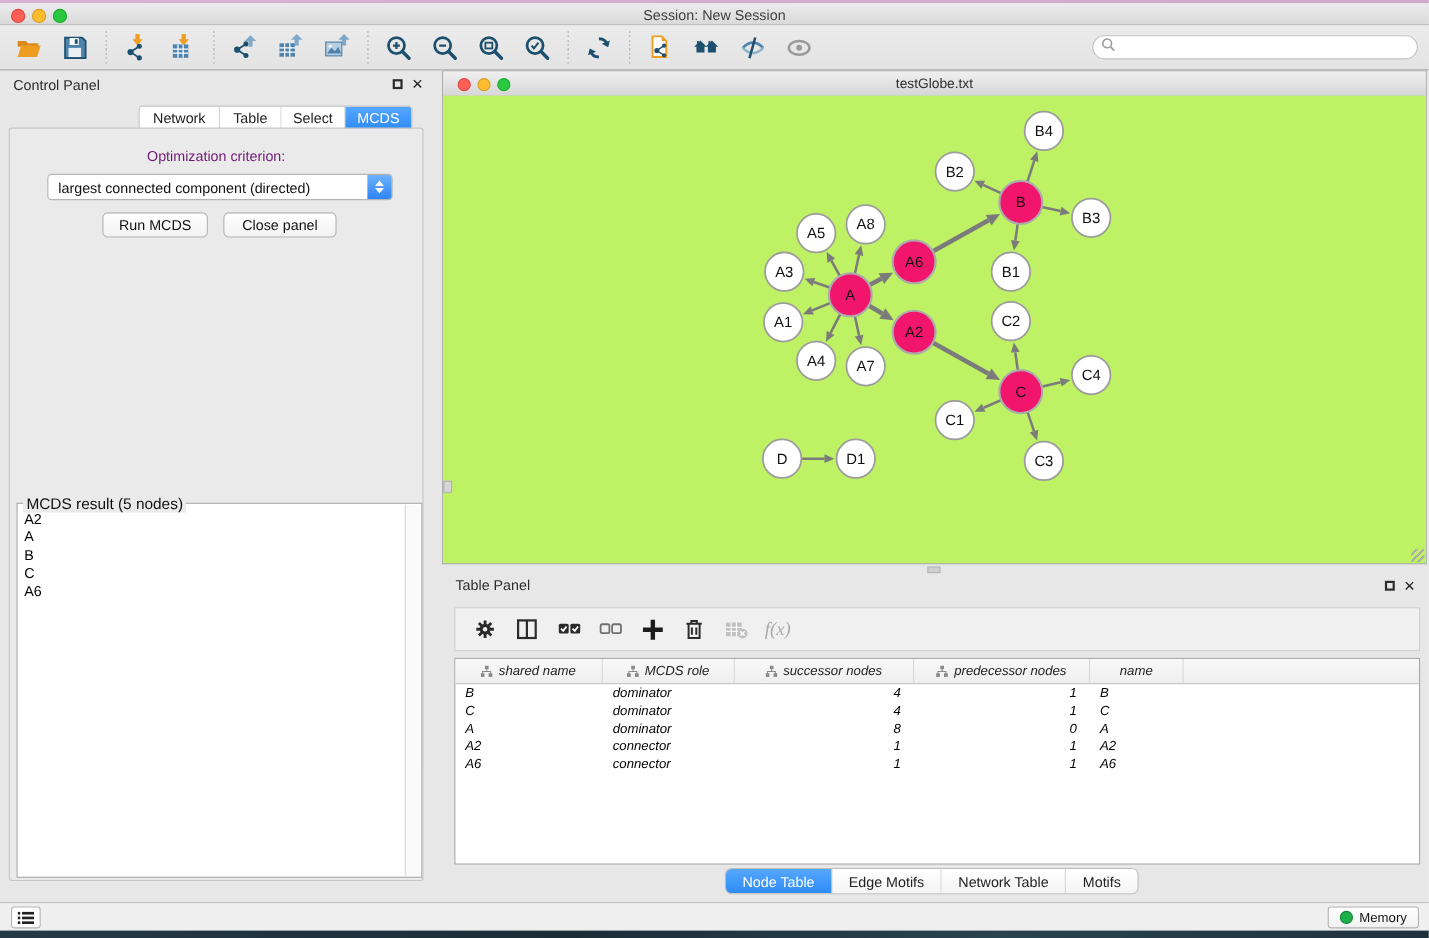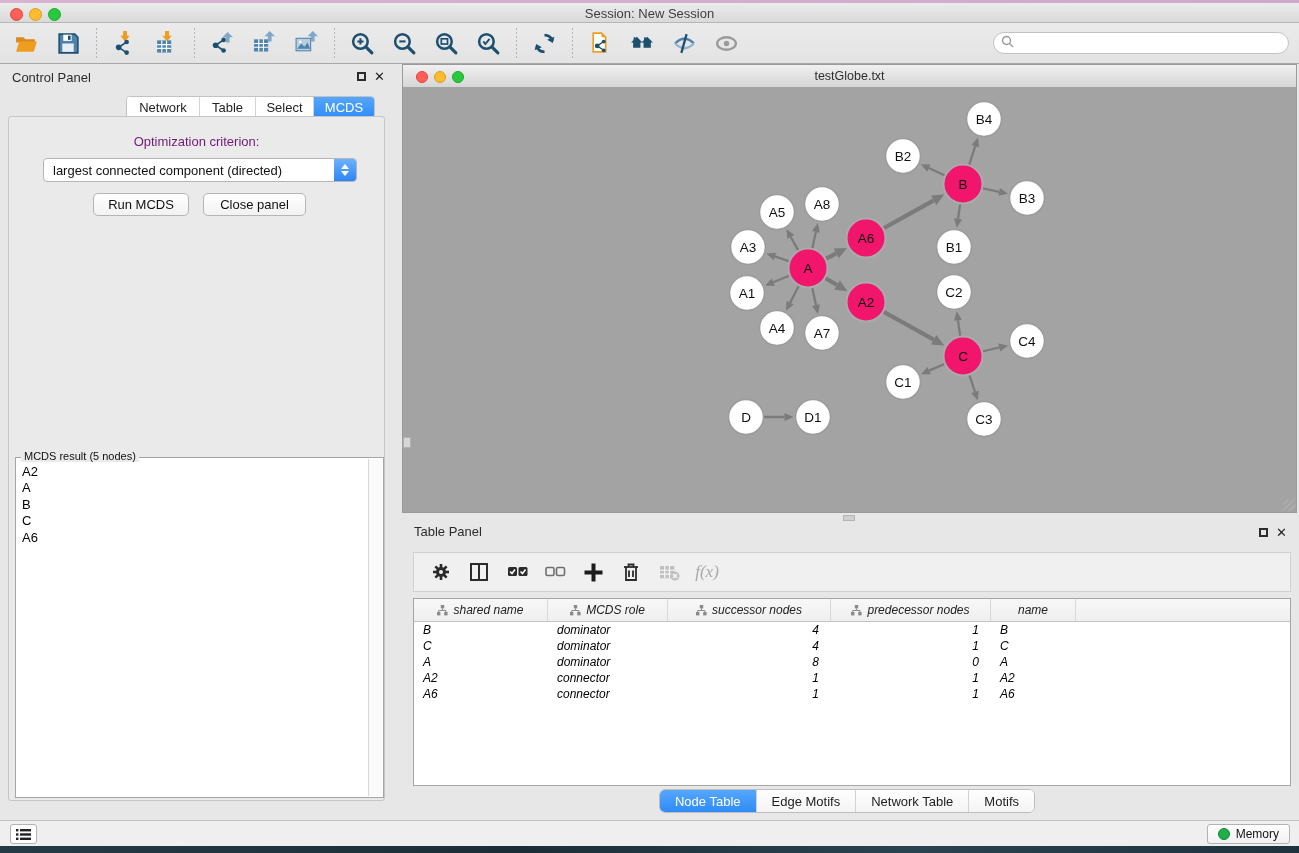--- a/index.html
+++ b/index.html
@@ -38,31 +38,31 @@
   .cp-body{position:absolute;left:8px;top:116px;width:377px;height:685px;background:#eaeaea;border:1px solid #c6c6c6;border-radius:3px;box-sizing:border-box;}
   .opt-label{position:absolute;left:0;right:0;top:17px;text-align:center;font-size:13px;color:#701a75;}
   .dropdown{position:absolute;left:34px;top:41px;width:314px;height:24px;background:#fff;border:1px solid #b5b5b5;border-radius:4px;box-sizing:border-box;display:flex;align-items:center;}
   .dropdown .dd-text{font-size:13px;color:#111;margin-left:9px;flex:1;white-space:nowrap;}
   .dd-stepper{width:22px;height:22px;border-radius:0 3px 3px 0;background:linear-gradient(#6cb1fd,#2e85f5);display:flex;flex-direction:column;align-items:center;justify-content:center;}
   .dd-up{width:0;height:0;border-left:4px solid transparent;border-right:4px solid transparent;border-bottom:5px solid #fff;margin-bottom:2px;}
   .dd-down{width:0;height:0;border-left:4px solid transparent;border-right:4px solid transparent;border-top:5px solid #fff;}
   .cp-btn{position:absolute;top:76px;height:23px;background:linear-gradient(#ffffff,#f2f2f2);border:1px solid #b5b5b5;border-radius:5px;
     font-size:13px;color:#111;display:flex;align-items:center;justify-content:center;box-sizing:border-box;}
   .fieldset{position:absolute;left:6px;top:340px;width:369px;height:341px;background:#fff;border:1px solid #a5a5a5;box-sizing:border-box;}
-  .fieldset .legend{position:absolute;left:5px;top:-8px;background:#eaeaea;padding:0 3px;font-size:11px;color:#111;}
+  .fieldset .legend{position:absolute;left:5px;top:-8px;background:#eaeaea;padding:0 3px;font-size:14px;color:#111;}
   .mcds-list{position:absolute;left:1px;top:6px;right:15px;bottom:1px;overflow:hidden;}
   .mcds-item{font-size:13px;color:#000;line-height:16.4px;padding-left:5px;}
   .list-scroll{position:absolute;top:1px;right:1px;bottom:1px;width:13px;background:#fafafa;border-left:1px solid #d8d8d8;}
 
   
   .net-win{position:absolute;left:402px;top:64px;width:895px;height:449px;background:#fff;border:1px solid #9a9a9a;box-sizing:border-box;}
   .net-titlebar{position:absolute;left:0;top:0;right:0;height:22px;background:linear-gradient(#f0f0f0,#d6d6d6);border-bottom:1px solid #ababab;}
   .net-titlebar .tl{top:6px;width:10px;height:10px;}
   .net-title-text{position:absolute;left:0;right:0;top:4px;text-align:center;font-size:12.5px;color:#2e2e2e;}
-  .net-canvas{position:absolute;left:0;top:22px;right:0;bottom:0;background:#a3a3a3;padding-left:35px;}
+  .net-canvas{position:absolute;left:0;top:22px;right:0;bottom:0;background:#bef264;}
   .net-splitter{position:absolute;left:0px;top:372px;width:8px;height:11px;background:#d6d6d6;border:1px solid #b1b1b1;box-sizing:border-box;}
   .resize-grip{position:absolute;right:1px;bottom:1px;width:12px;height:12px;
     background:repeating-linear-gradient(135deg,transparent 0 3px,#adadad 3px 4.5px);}
   .divider-handle{position:absolute;left:441px;top:1.5px;width:12px;height:6px;background:#cfcfcf;border:1px solid #b5b5b5;box-sizing:border-box;}
 
   
   .tp-title{position:absolute;left:414px;top:524px;font-size:13px;color:#2c2c2c;}
   .tp-toolbar{position:absolute;left:413px;top:552px;width:878px;height:40px;background:#f0f0f0;border:1px solid #cfcfcf;box-sizing:border-box;
     display:flex;align-items:center;padding-left:12px;}
   .tp-btn{width:30px;height:28px;display:flex;align-items:center;justify-content:center;margin-right:8px;}

